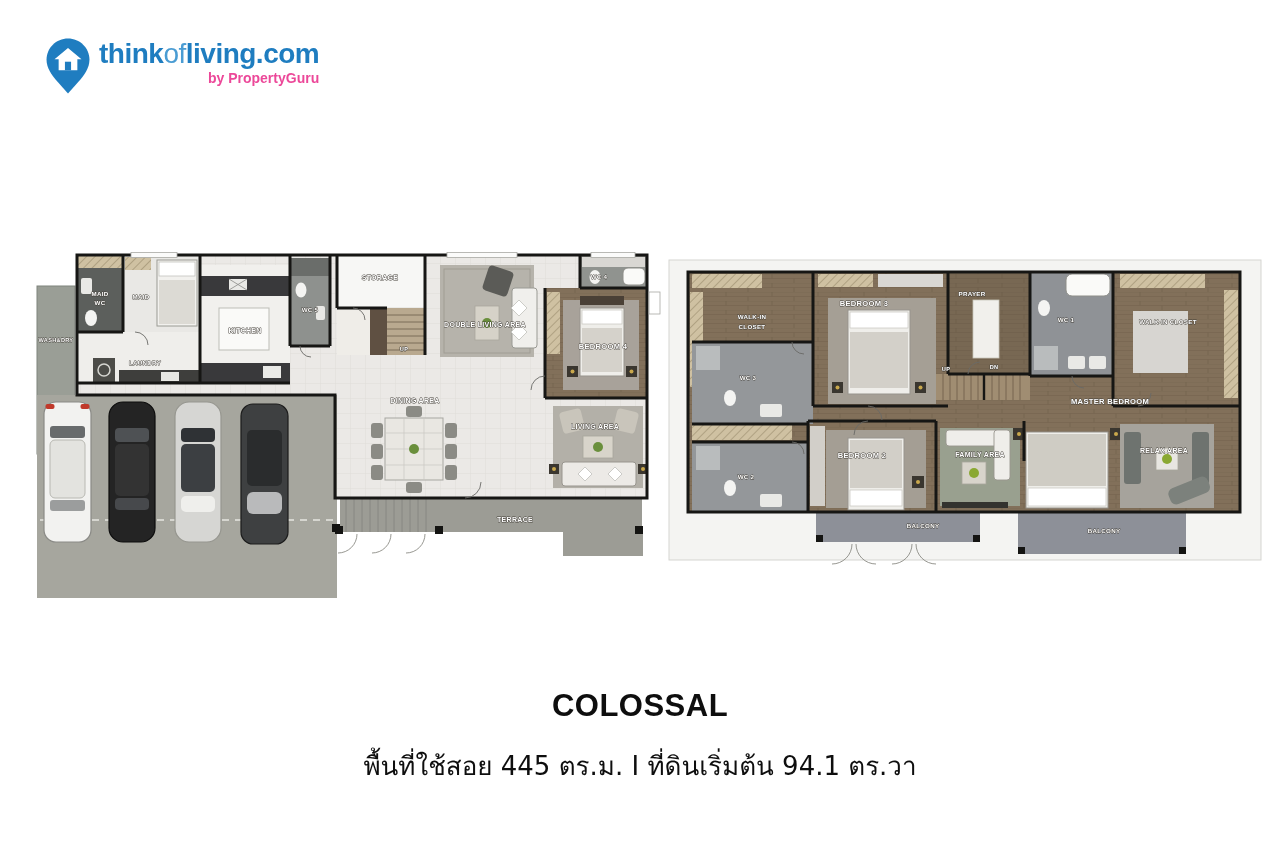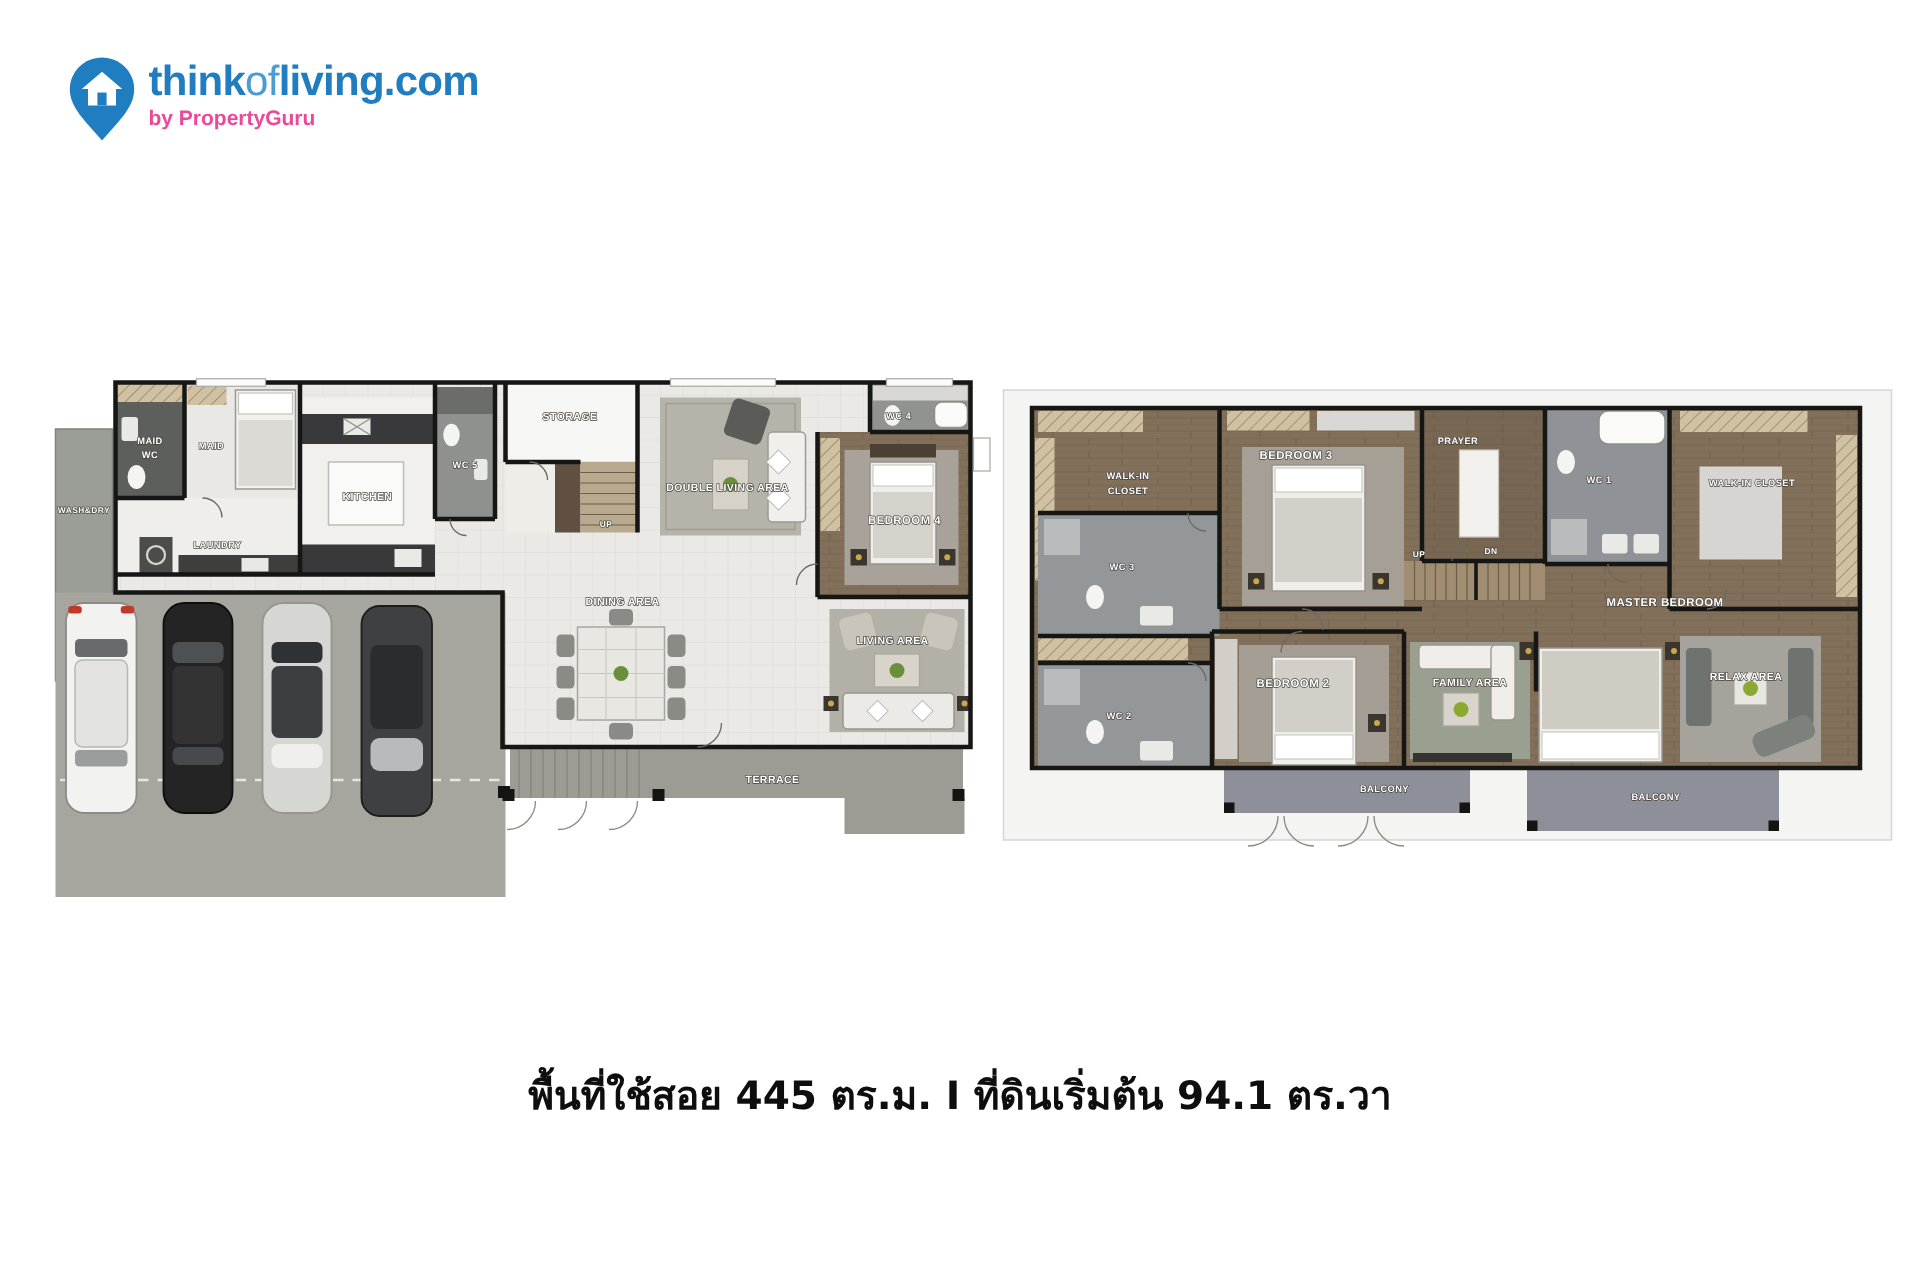--- a/index.html
+++ b/index.html
@@ -2,21 +2,21 @@
 <html><head>
 <meta charset="utf-8">
 <style>
   html,body{margin:0;padding:0;background:#ffffff;}
   .canvas{position:relative;width:1280px;height:854px;background:#ffffff;overflow:hidden;
           font-family:"Liberation Sans", sans-serif;}
 
   
   .brand{position:absolute;left:45px;top:36px;display:flex;align-items:flex-start;}
   .brand .pin{width:46px;height:60px;margin-right:8px;}
-  .brand-text{padding-top:4px;}
+  .brand-text{padding-top:4px;text-align:right;}
   .brand-line{font-size:28px;line-height:28px;letter-spacing:-0.5px;}
   .t-bold{font-weight:700;color:#1f7dc0;}
   .t-light{font-weight:400;color:#4a9cd3;}
   .brand-by{font-size:14px;font-weight:700;color:#ec4899;margin-top:2px;}
 
   
   .project{position:absolute;left:963px;top:24px;width:282px;text-align:center;color:#5a646e;
            font-family:"Liberation Serif", serif;}
   .proj-top{display:flex;align-items:center;justify-content:center;gap:8px;}
   .rule{flex:0 0 44px;height:7px;border-top:2px solid #5a646e;border-bottom:1px solid #5a646e;}
@@ -33,21 +33,21 @@
            paint-order:stroke;stroke:#44403a;stroke-width:0.9px;stroke-linejoin:round;
            letter-spacing:0.3px;text-anchor:middle;}
   svg .s5{font-size:5.6px;}
   svg .s6{font-size:6.2px;}
   svg .s7{font-size:7px;}
   svg .s8{font-size:7.6px;}
 
   
   .footer{position:absolute;left:0;top:688px;width:1280px;text-align:center;color:#0e0e0e;}
   .footer-title{font-size:31px;font-weight:700;letter-spacing:0.5px;}
-  .footer-line1{font-family:"DejaVu Sans","Liberation Sans",sans-serif;font-size:26px;margin-top:21px;font-weight:bold;}
+  .footer-line1{font-family:"DejaVu Sans","Liberation Sans",sans-serif;font-size:26px;margin-top:21px;}
   .footer-line2{font-family:"DejaVu Sans","Liberation Sans",sans-serif;font-size:23px;margin-top:12px;}
 </style>
 </head>
 <body>
 
 <div class="canvas">
 
   <div class="brand">
     <svg class="pin" viewBox="0 0 30 38">
       <path d="M15 1 C7.3 1 1 7.2 1 14.8 c0 5.6 3.4 10.1 6.9 14.2 L15 37 l7.1 -8 C25.6 24.9 29 20.4 29 14.8 29 7.2 22.7 1 15 1 Z" fill="#1f7dc0"></path>
@@ -445,16 +445,17 @@
     <text class="lbl s8" x="442" y="148">MASTER BEDROOM</text>
     <text class="lbl s8" x="194" y="202">BEDROOM 2</text>
     <text class="lbl s6" x="78" y="223">WC 2</text>
     <text class="lbl s7" x="312" y="201">FAMILY AREA</text>
     <text class="lbl s7" x="496" y="197">RELAX AREA</text>
     <text class="lbl s6" x="255" y="272">BALCONY</text>
     <text class="lbl s6" x="436" y="277">BALCONY</text>
   </svg>
 
   <div class="footer">
+    <div class="footer-title">COLOSSAL</div>
     <div class="footer-line1">พื้นที่ใช้สอย 445 ตร.ม. I ที่ดินเริ่มต้น 94.1 ตร.วา</div>
   </div>
 
 </div>
 
 </body></html>

